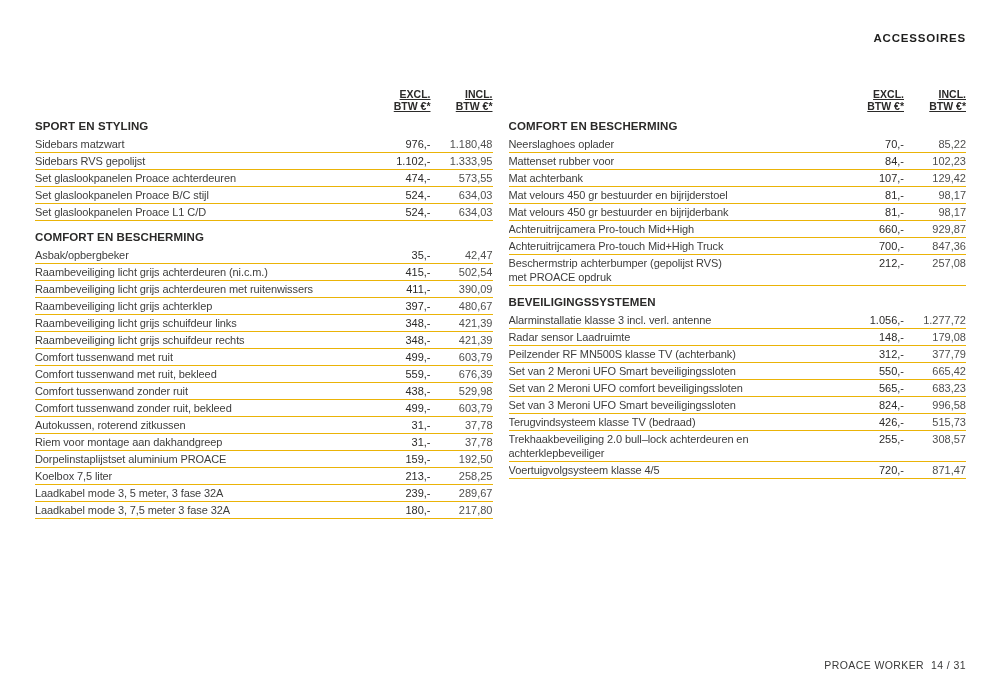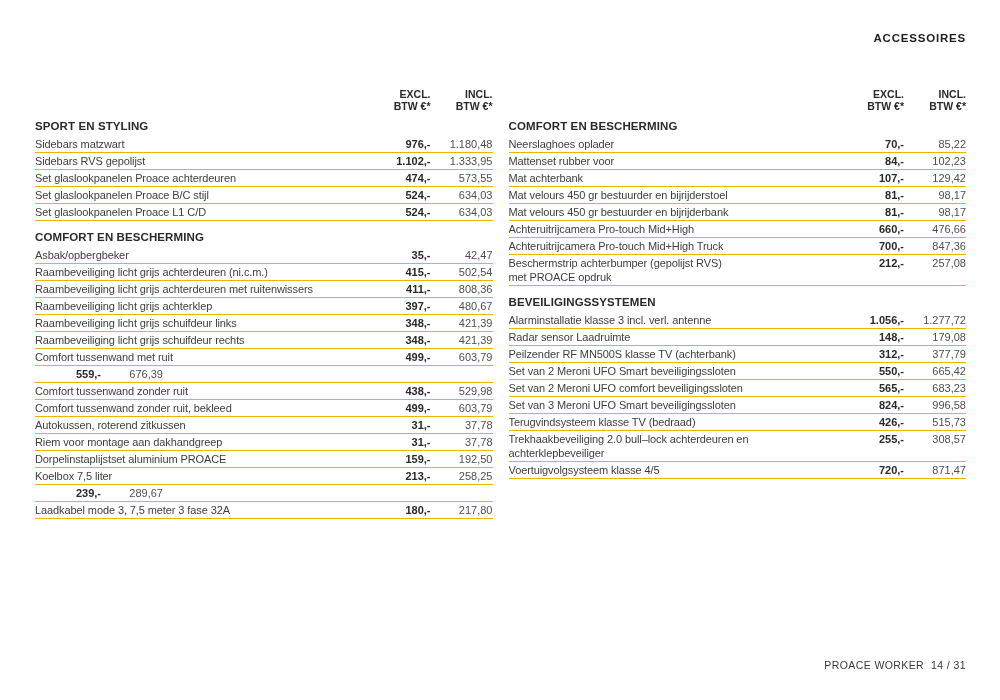--- a/index.html
+++ b/index.html
@@ -31,27 +31,27 @@
     padding: 1px 0;
   }
   .cell { font-size: 11px; line-height: 14px; }
   .cell.label {
     flex: 1; min-width: 0;
     white-space: pre; overflow: hidden;
     letter-spacing: -0.1px;
     color: #3e3e3d;
     padding-right: 8px;
   }
-  .cell.excl { width: 66px; text-align: right; font-weight: bold; color: #2b2a29; }
+  .cell.excl { width: 66px; text-align: right; font-weight: normal; color: #2b2a29; }
   .cell.incl { width: 62px; text-align: right; color: #4f4f4e; }
 
   .row.head-row { border-bottom: none; padding: 0; margin-bottom: 4px; }
   .row.head-row .cell {
     font-size: 10.5px; line-height: 12px; font-weight: bold;
-    color: #2b2a29; white-space: pre; text-align: right;
+    color: #2b2a29; white-space: pre; text-align: right; text-decoration: underline;
   }
 
   .section-title {
     font-size: 11.5px; font-weight: bold; color: #2b2a29;
     letter-spacing: 0.1px;
     line-height: 14px;
     margin: 9px 0 3px 0;
   }
   .price-table .head-row + .section-title { margin-top: 7px; }
 
@@ -110,21 +110,21 @@
           <div class="cell incl">42,47</div>
         </div>
         <div class="row">
           <div class="cell label">Raambeveiliging licht grijs achterdeuren (ni.c.m.)</div>
           <div class="cell excl">415,-</div>
           <div class="cell incl">502,54</div>
         </div>
         <div class="row">
           <div class="cell label">Raambeveiliging licht grijs achterdeuren met ruitenwissers</div>
           <div class="cell excl">411,-</div>
-          <div class="cell incl">808,36</div>
+          <div class="cell incl">390,09</div>
         </div>
         <div class="row">
           <div class="cell label">Raambeveiliging licht grijs achterklep</div>
           <div class="cell excl">397,-</div>
           <div class="cell incl">480,67</div>
         </div>
         <div class="row">
           <div class="cell label">Raambeveiliging licht grijs schuifdeur links</div>
           <div class="cell excl">348,-</div>
           <div class="cell incl">421,39</div>
@@ -133,20 +133,21 @@
           <div class="cell label">Raambeveiliging licht grijs schuifdeur rechts</div>
           <div class="cell excl">348,-</div>
           <div class="cell incl">421,39</div>
         </div>
         <div class="row">
           <div class="cell label">Comfort tussenwand met ruit</div>
           <div class="cell excl">499,-</div>
           <div class="cell incl">603,79</div>
         </div>
         <div class="row">
+          <div class="cell label">Comfort tussenwand met ruit, bekleed</div>
           <div class="cell excl">559,-</div>
           <div class="cell incl">676,39</div>
         </div>
         <div class="row">
           <div class="cell label">Comfort tussenwand zonder ruit</div>
           <div class="cell excl">438,-</div>
           <div class="cell incl">529,98</div>
         </div>
         <div class="row">
           <div class="cell label">Comfort tussenwand zonder ruit, bekleed</div>
@@ -167,20 +168,21 @@
           <div class="cell label">Dorpelinstaplijstset aluminium PROACE</div>
           <div class="cell excl">159,-</div>
           <div class="cell incl">192,50</div>
         </div>
         <div class="row">
           <div class="cell label">Koelbox 7,5 liter</div>
           <div class="cell excl">213,-</div>
           <div class="cell incl">258,25</div>
         </div>
         <div class="row">
+          <div class="cell label">Laadkabel mode 3, 5 meter, 3 fase 32A</div>
           <div class="cell excl">239,-</div>
           <div class="cell incl">289,67</div>
         </div>
         <div class="row">
           <div class="cell label">Laadkabel mode 3, 7,5 meter 3 fase 32A</div>
           <div class="cell excl">180,-</div>
           <div class="cell incl">217,80</div>
         </div>
       </section>
     <section class="price-table">
@@ -213,21 +215,21 @@
           <div class="cell incl">98,17</div>
         </div>
         <div class="row">
           <div class="cell label">Mat velours 450 gr bestuurder en bijrijderbank</div>
           <div class="cell excl">81,-</div>
           <div class="cell incl">98,17</div>
         </div>
         <div class="row">
           <div class="cell label">Achteruitrijcamera Pro-touch Mid+High</div>
           <div class="cell excl">660,-</div>
-          <div class="cell incl">476,66</div>
+          <div class="cell incl">929,87</div>
         </div>
         <div class="row">
           <div class="cell label">Achteruitrijcamera Pro-touch Mid+High Truck</div>
           <div class="cell excl">700,-</div>
           <div class="cell incl">847,36</div>
         </div>
         <div class="row">
           <div class="cell label">Beschermstrip achterbumper (gepolijst RVS)
 met PROACE opdruk</div>
           <div class="cell excl">212,-</div>

